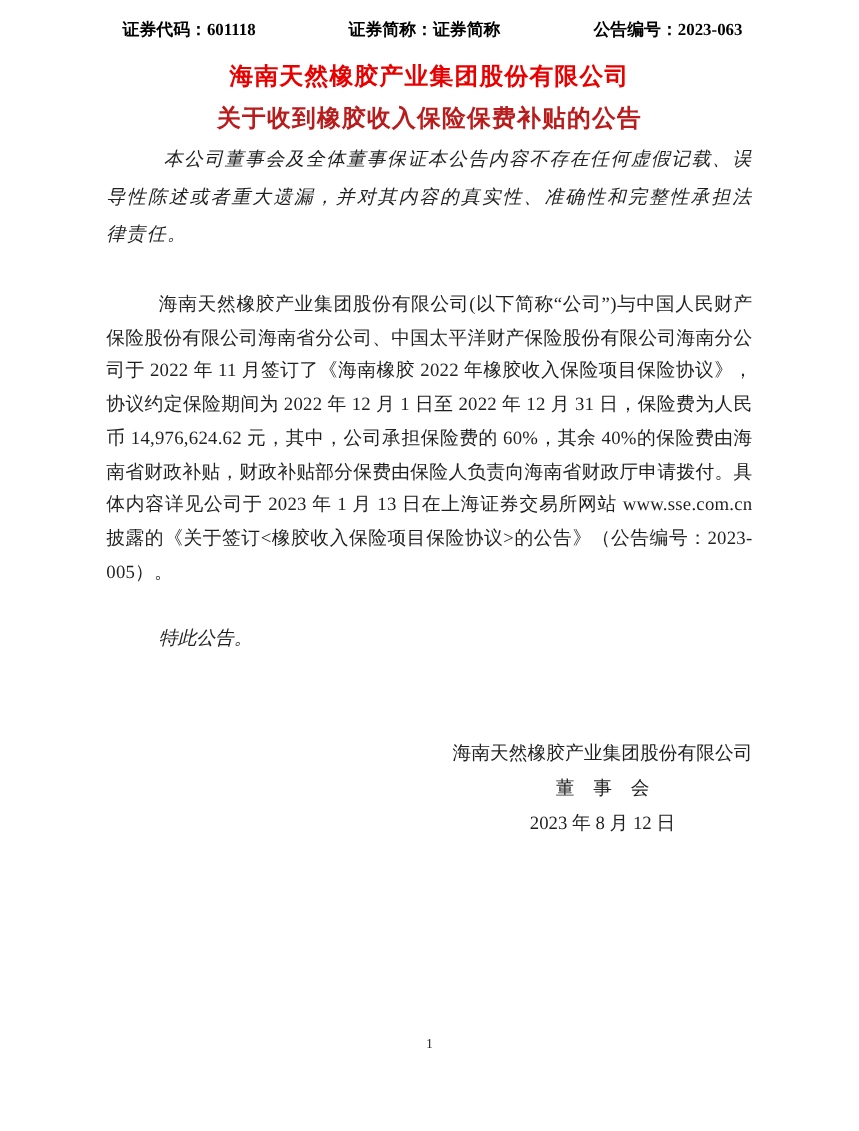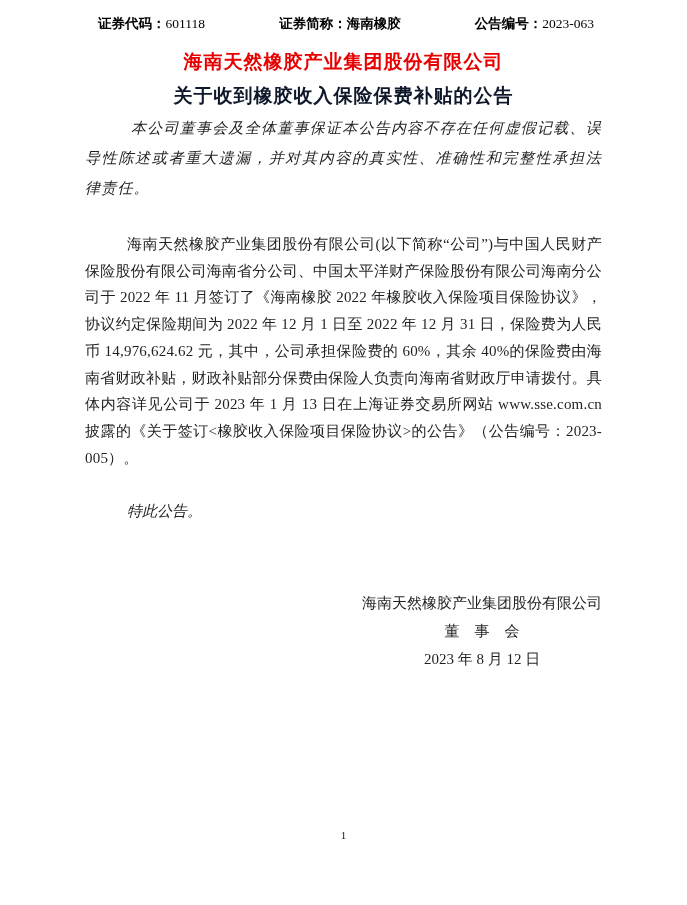--- a/index.html
+++ b/index.html
@@ -18,21 +18,21 @@
     display: flex;
     justify-content: space-between;
     align-items: baseline;
     padding: 0 8px 0 13px;
     line-height: 18px;
     font-size: 13.5px;
     font-weight: 700;
     color: #000000;
     font-family: "Liberation Sans", "DejaVu Sans", sans-serif;
   }
-  .doc-header .num { font-family: "Liberation Serif", "DejaVu Serif", serif; font-weight: 400; }
+  .doc-header .num { font-family: "Liberation Serif", "DejaVu Serif", serif; font-weight: 700; }
   .title {
     margin-top: 12px;
     text-align: center;
     font-size: 19px;
     font-weight: 700;
     line-height: 34px;
     color: #e80000;
     font-family: "Liberation Sans", "DejaVu Sans", sans-serif;
     letter-spacing: 1px;
   }
@@ -81,26 +81,26 @@
     color: #222222;
   }
 </style>
 </head>
 <body>
 
 <div class="page">
 
   <div class="doc-header">
     <span class="hdr-item"><span>证券代码：</span><span class="num">601118</span></span>
-    <span class="hdr-item"><span>证券简称：</span><span>海南橡胶</span></span>
+    <span class="hdr-item"><span>证券简称：</span><span>证券简称</span></span>
     <span class="hdr-item"><span>公告编号：</span><span class="num">2023-063</span></span>
   </div>
 
   <div class="title" style="color: rgb(232, 0, 0);">海南天然橡胶产业集团股份有限公司</div>
-  <div class="title" style="color: #0f172a;">关于收到橡胶收入保险保费补贴的公告</div>
+  <div class="title" style="color: #b91c1c;">关于收到橡胶收入保险保费补贴的公告</div>
 
   <p class="declaration">本公司董事会及全体董事保证本公告内容不存在任何虚假记载、误导性陈述或者重大遗漏，并对其内容的真实性、准确性和完整性承担法律责任。</p>
 
   <p class="para first">海南天然橡胶产业集团股份有限公司(以下简称“公司”)与中国人民财产保险股份有限公司海南省分公司、中国太平洋财产保险股份有限公司海南分公司于 2022 年 11 月签订了《海南橡胶 2022 年橡胶收入保险项目保险协议》，协议约定保险期间为 2022 年 12 月 1 日至 2022 年 12 月 31 日，保险费为人民币 14,976,624.62 元，其中，公司承担保险费的 60%，其余 40%的保险费由海南省财政补贴，财政补贴部分保费由保险人负责向海南省财政厅申请拨付。具体内容详见公司于 2023 年 1 月 13 日在上海证券交易所网站 www.sse.com.cn 披露的《关于签订&lt;橡胶收入保险项目保险协议&gt;的公告》（公告编号：2023-005）。</p>
 
   <p class="closing">特此公告。</p>
 
   <div class="signature">
     <div>海南天然橡胶产业集团股份有限公司</div>
     <div>董　事　会</div>

